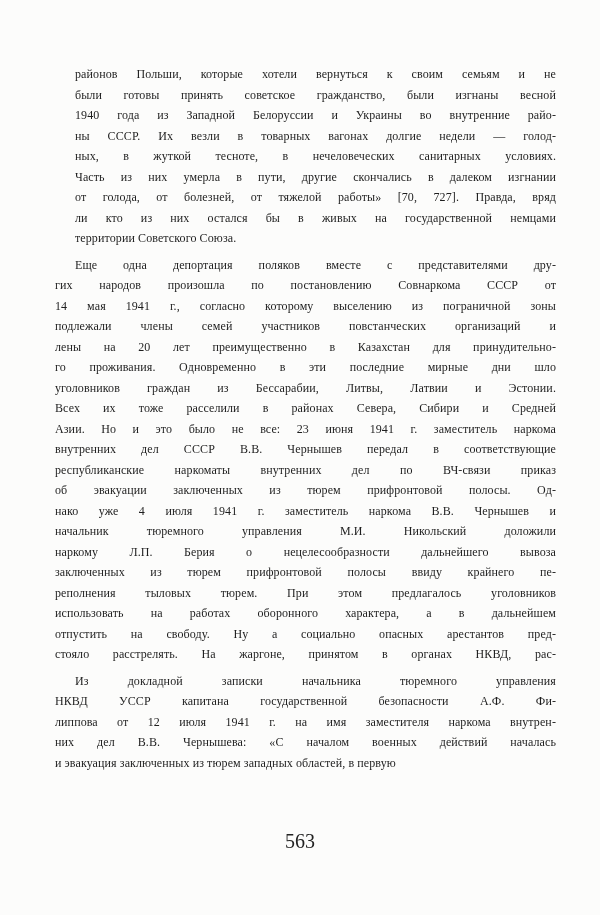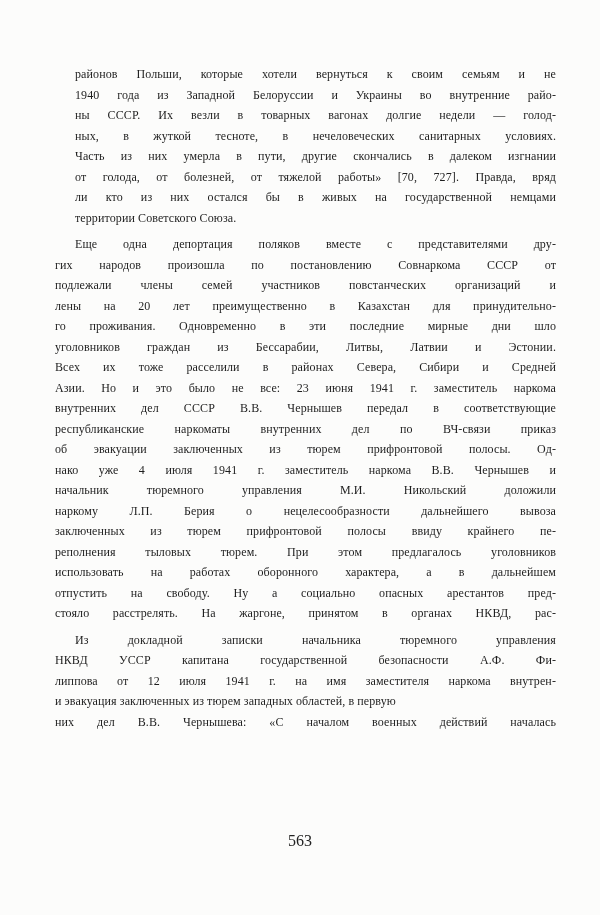--- a/index.html
+++ b/index.html
@@ -41,43 +41,45 @@
   .line.indent {
     text-indent: 20px;
     font-family: Liberation Serif, serif;
   }
   .page-number {
     position: absolute;
     top: 831px;
     left: 0;
     width: 100%;
     text-align: center;
-    font-size: 16px;
+    font-size: 20px;
     line-height: 20px;
     color: #222;
   }
 </style>
 </head>
 <body>
 
 <div class="page">
   <div class="content" id="content">
       <div class="block quote">
         <div class="line">районов Польши, которые хотели вернуться к своим семьям и не</div>
+        <div class="line">были готовы принять советское гражданство, были изгнаны весной</div>
         <div class="line">1940 года из Западной Белоруссии и Украины во внутренние райо-</div>
         <div class="line">ны СССР. Их везли в товарных вагонах долгие недели — голод-</div>
         <div class="line">ных, в жуткой тесноте, в нечеловеческих санитарных условиях.</div>
         <div class="line">Часть из них умерла в пути, другие скончались в далеком изгнании</div>
         <div class="line">от голода, от болезней, от тяжелой работы» [70, 727]. Правда, вряд</div>
         <div class="line">ли кто из них остался бы в живых на государственной немцами</div>
         <div class="line last">территории Советского Союза.</div>
       </div>
       <div class="block paragraph">
         <div class="line indent">Еще одна депортация поляков вместе с представителями дру-</div>
         <div class="line">гих народов произошла по постановлению Совнаркома СССР от</div>
+        <div class="line">14 мая 1941 г., согласно которому выселению из пограничной зоны</div>
         <div class="line">подлежали члены семей участников повстанческих организаций и</div>
         <div class="line">лены на 20 лет преимущественно в Казахстан для принудительно-</div>
         <div class="line">го проживания. Одновременно в эти последние мирные дни шло</div>
         <div class="line">уголовников граждан из Бессарабии, Литвы, Латвии и Эстонии.</div>
         <div class="line">Всех их тоже расселили в районах Севера, Сибири и Средней</div>
         <div class="line">Азии. Но и это было не все: 23 июня 1941 г. заместитель наркома</div>
         <div class="line">внутренних дел СССР В.В. Чернышев передал в соответствующие</div>
         <div class="line">республиканские наркоматы внутренних дел по ВЧ-связи приказ</div>
         <div class="line">об эвакуации заключенных из тюрем прифронтовой полосы. Од-</div>
         <div class="line">нако уже 4 июля 1941 г. заместитель наркома В.В. Чернышев и</div>
@@ -86,18 +88,18 @@
         <div class="line">заключенных из тюрем прифронтовой полосы ввиду крайнего пе-</div>
         <div class="line">реполнения тыловых тюрем. При этом предлагалось уголовников</div>
         <div class="line">использовать на работах оборонного характера, а в дальнейшем</div>
         <div class="line">отпустить на свободу. Ну а социально опасных арестантов пред-</div>
         <div class="line">стояло расстрелять. На жаргоне, принятом в органах НКВД, рас-</div>
       </div>
       <div class="block paragraph">
         <div class="line indent">Из докладной записки начальника тюремного управления</div>
         <div class="line">НКВД УССР капитана государственной безопасности А.Ф. Фи-</div>
         <div class="line">липпова от 12 июля 1941 г. на имя заместителя наркома внутрен-</div>
+        <div class="line">них дел В.В. Чернышева: «С началом военных действий началась</div>
         <div class="line last">и эвакуация заключенных из тюрем западных областей, в первую</div>
-        <div class="line">них дел В.В. Чернышева: «С началом военных действий началась</div>
       </div>
     </div>
   <div class="page-number">563</div>
 </div>
 
 </body></html>

